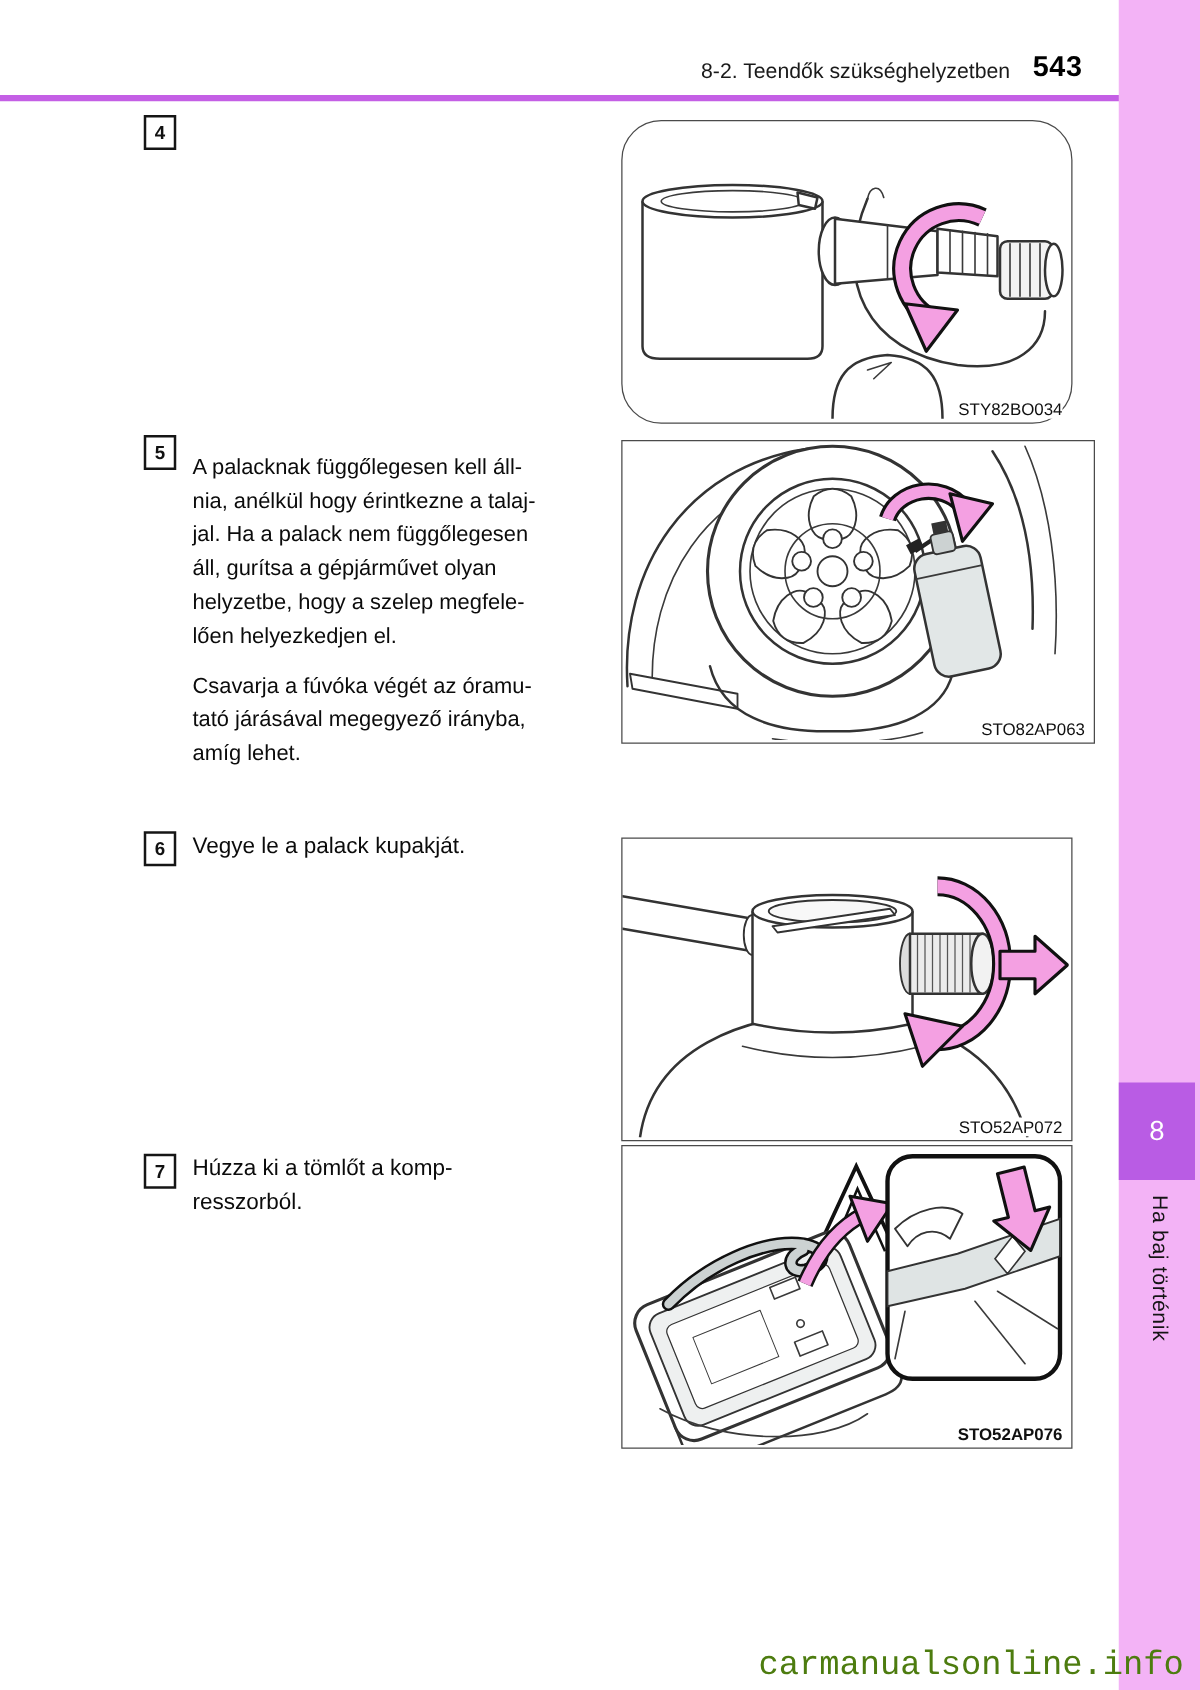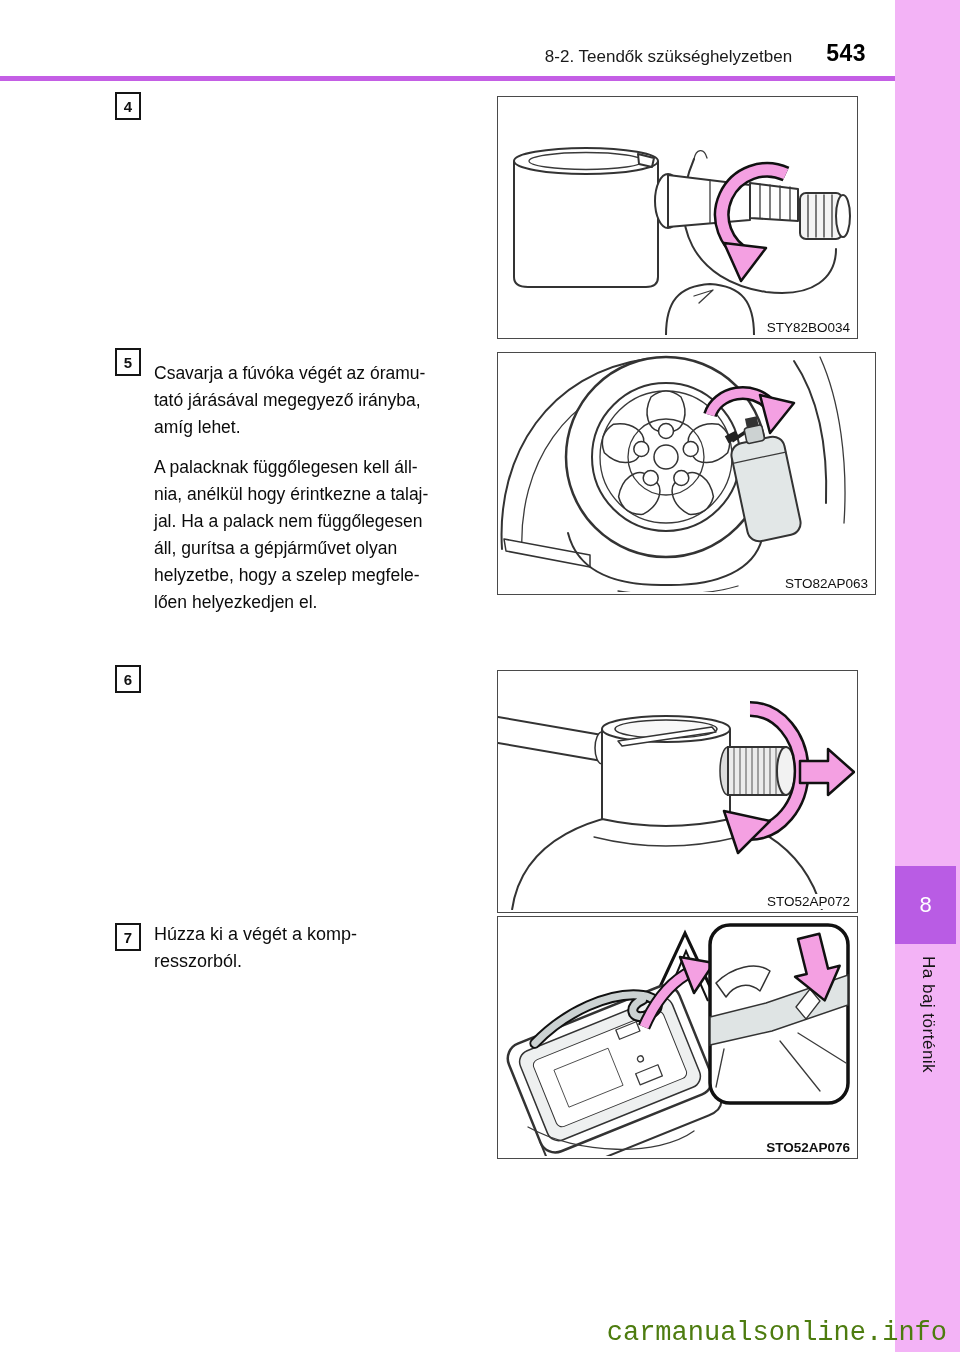--- a/index.html
+++ b/index.html
@@ -2,21 +2,21 @@
 <html><head>
 <meta charset="utf-8">
 <style>
   html,body{margin:0;padding:0;background:#fff;}
   .page{position:relative;width:960px;height:1352px;background:#fff;overflow:hidden;
         font-family:"Liberation Sans", sans-serif;color:#111;}
 
   
   .header{position:absolute;top:40px;right:94px;display:flex;align-items:flex-end;gap:18px;}
   .section-title{font-size:17px;color:#1a1a1a;}
-  .page-number{font-size:23px;font-weight:bold;color:#000;letter-spacing:.5px;margin-left:16px;}
+  .page-number{font-size:23px;font-weight:bold;color:#000;letter-spacing:.5px;}
   .header-rule{position:absolute;top:76px;left:0;width:960px;height:5px;background:#c45fe5;}
 
   
   .side-band{position:absolute;left:895px;top:0;width:65px;height:1352px;background:#f3b3f6;}
   .chapter-tab{position:absolute;left:895px;top:866px;width:61px;height:78px;background:#b95ce4;
                color:#fff;font-size:22px;display:flex;align-items:center;justify-content:center;}
   .chapter-label-wrap{position:absolute;left:895px;top:956px;width:65px;display:flex;justify-content:center;}
   .chapter-label{writing-mode:vertical-rl;text-orientation:mixed;font-size:17px;color:#141414;letter-spacing:.5px;}
 
   
@@ -26,21 +26,21 @@
   .step-col{width:336px;}
   .step-title{font-size:18px;line-height:27px;color:#0b0b0b;white-space:pre-line;text-align:justify;}
   .step-para{font-size:17.5px;line-height:27px;color:#0b0b0b;white-space:pre-line;text-align:justify;
              margin:13px 0 0 0;}
   .step-para:first-of-type{margin-top:14px;}
 
   
   .figure{position:absolute;left:497px;width:359px;height:241px;border:1px solid #4a4a4a;background:#fff;}
   .figure svg{position:absolute;left:0;top:0;}
   .fig-label{position:absolute;right:7px;bottom:3px;font-size:13.5px;color:#101010;background:#fff;padding-left:5px;}
-  .fig1{top:96px;} .fig2{top:352px;padding-left:18px;} .fig3{top:670px;text-align:right;} .fig4{top:916px;font-weight:bold;}
+  .fig1{top:96px;border-radius:32px;} .fig2{top:352px;padding-left:18px;} .fig3{top:670px;text-align:right;} .fig4{top:916px;font-weight:bold;}
 
   .watermark{position:absolute;right:13px;bottom:4px;font-size:27px;color:#4d7c0f;z-index:5;font-family:Liberation Mono, monospace;}
 
   .ln{fill:none;stroke:#333;stroke-width:2;stroke-linecap:round;stroke-linejoin:round;}
   .ln1{fill:none;stroke:#3a3a3a;stroke-width:1.3;stroke-linecap:round;stroke-linejoin:round;}
   .wh{fill:#fff;stroke:#333;stroke-width:2;stroke-linejoin:round;}
   .gy{fill:#e2e7e7;stroke:#333;stroke-width:2;stroke-linejoin:round;}
   .pinkfill{fill:#f4a0e2;stroke:#111;stroke-width:2.5;stroke-linejoin:round;}
   .bandblack{fill:none;stroke:#111;stroke-width:16;stroke-linecap:butt;}
   .bandpink{fill:none;stroke:#f4a0e2;stroke-width:11;stroke-linecap:butt;}
@@ -96,29 +96,29 @@
       <line class="ln1" x1="334" y1="98" x2="334" y2="140"></line>
       <ellipse class="wh" cx="345" cy="119" rx="7" ry="21"></ellipse>
       <polygon class="pinkfill" points="368,106 410,106 410,93 447,123 410,153 410,140 368,140"></polygon>
     </svg>
     <span class="fig-label">STY82BO034</span>
   </div>
 
   <div class="step" style="top:346px;">
     <div class="step-num">5</div>
     <div class="step-col">
-      <p class="step-para">Csavarja a fúvóka végét az óramu-
-tató járásával megegyező irányba,
-amíg lehet.</p>
       <p class="step-para">A palacknak függőlegesen kell áll-
 nia, anélkül hogy érintkezne a talaj-
 jal. Ha a palack nem függőlegesen
 áll, gurítsa a gépjárművet olyan
 helyzetbe, hogy a szelep megfele-
 lően helyezkedjen el.</p>
+      <p class="step-para">Csavarja a fúvóka végét az óramu-
+tató járásával megegyező irányba,
+amíg lehet.</p>
     </div>
   </div>
 
   <div class="figure fig2">
     <svg width="357" height="239" viewBox="0 0 357 239">
       <path class="ln" d="M4,196 C-2,100 52,20 148,6"></path>
       <path class="ln1" d="M24,199 C20,112 68,38 152,24"></path>
       <path class="ln" d="M296,8 C320,44 330,92 328,150"></path>
       <path class="ln1" d="M322,4 C342,48 350,110 346,170"></path>
       <path class="wh" d="M6,186 L92,202 L92,214 L8,198 Z" style="stroke-width:1.5"></path>
@@ -163,20 +163,23 @@
         <path d="M212,62 A34,30 0 0 1 272,52" fill="none" stroke="#111" stroke-width="14"></path>
         <path d="M212,62 A34,30 0 0 1 272,52" fill="none" stroke="#f4a0e2" stroke-width="9"></path>
         <polygon class="pinkfill" points="262,42 296,50 272,80"></polygon>
       </g>
     </svg>
     <span class="fig-label">STO82AP063</span>
   </div>
 
   <div class="step" style="top:663px;">
     <div class="step-num">6</div>
+    <div class="step-col">
+      <div class="step-title">Vegye le a palack kupakját.</div>
+    </div>
   </div>
 
   <div class="figure fig3">
     <svg width="357" height="239" viewBox="0 0 357 239">
       <path class="wh" d="M14,239 C24,168 96,140 170,140 C250,140 306,174 324,239"></path>
       <path class="ln" d="M0,46 L104,64"></path>
       <path class="ln" d="M0,72 L104,90"></path>
       <ellipse class="wh" cx="104" cy="77" rx="7" ry="16" style="stroke-width:1.5"></ellipse>
       <path class="wh" d="M104,58 L104,148 Q168,162 232,148 L232,58"></path>
       <path class="ln1" d="M96,166 Q168,184 240,166"></path>
@@ -203,21 +206,21 @@
         <polygon class="pinkfill" points="226,140 272,150 240,182"></polygon>
       </g>
       <polygon class="pinkfill" points="302,90 330,90 330,78 356,101 330,124 330,112 302,112"></polygon>
     </svg>
     <span class="fig-label">STO52AP072</span>
   </div>
 
   <div class="step" style="top:921px;">
     <div class="step-num">7</div>
     <div class="step-col">
-      <div class="step-title">Húzza ki a végét a komp-
+      <div class="step-title">Húzza ki a tömlőt a komp-
 resszorból.</div>
     </div>
   </div>
 
   <div class="figure fig4">
     <svg width="357" height="239" viewBox="0 0 357 239">
       <polyline points="148,100 187,16 216,78" fill="none" stroke="#111" stroke-width="3"></polyline>
       <polyline points="158,106 188,34 210,84" fill="none" stroke="#111" stroke-width="2"></polyline>
       <g transform="translate(112,152) rotate(-22)">
         <path class="wh" d="M-92,40 L-92,66 Q-92,80 -74,80 L74,80 Q92,80 92,66 L92,40"></path>

